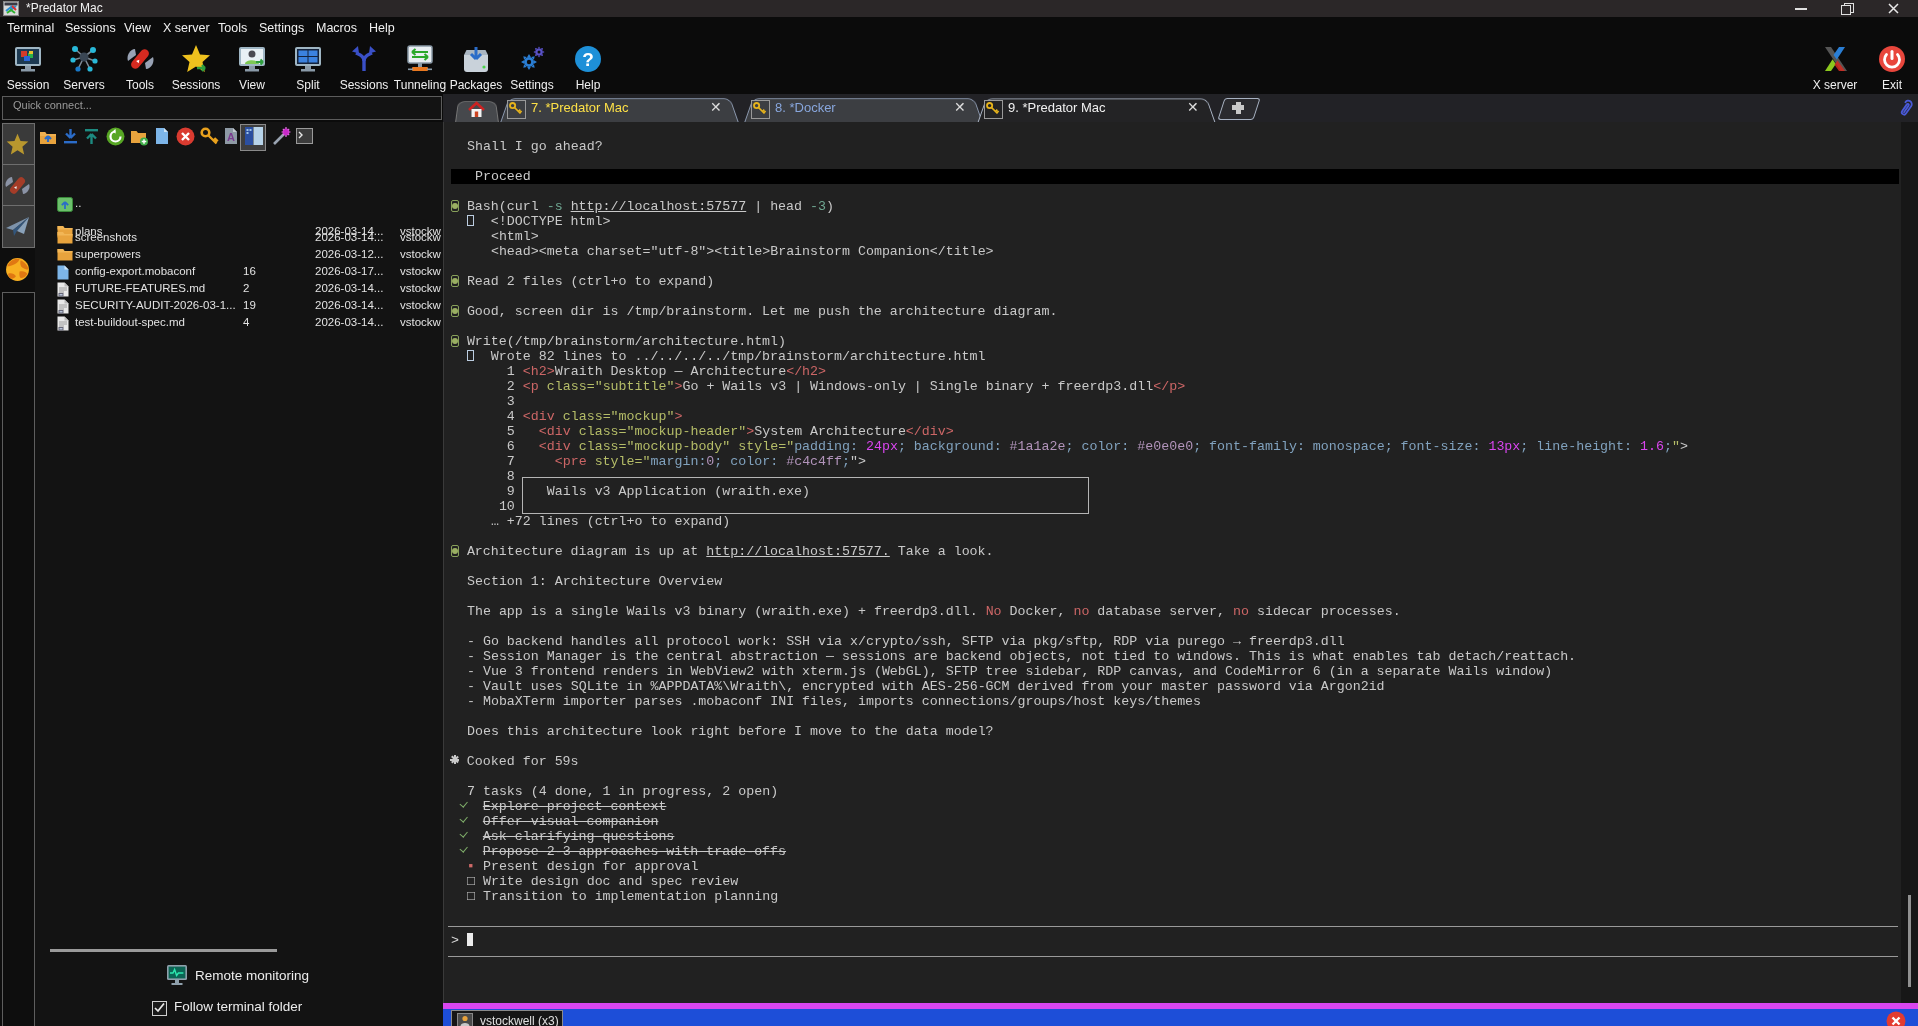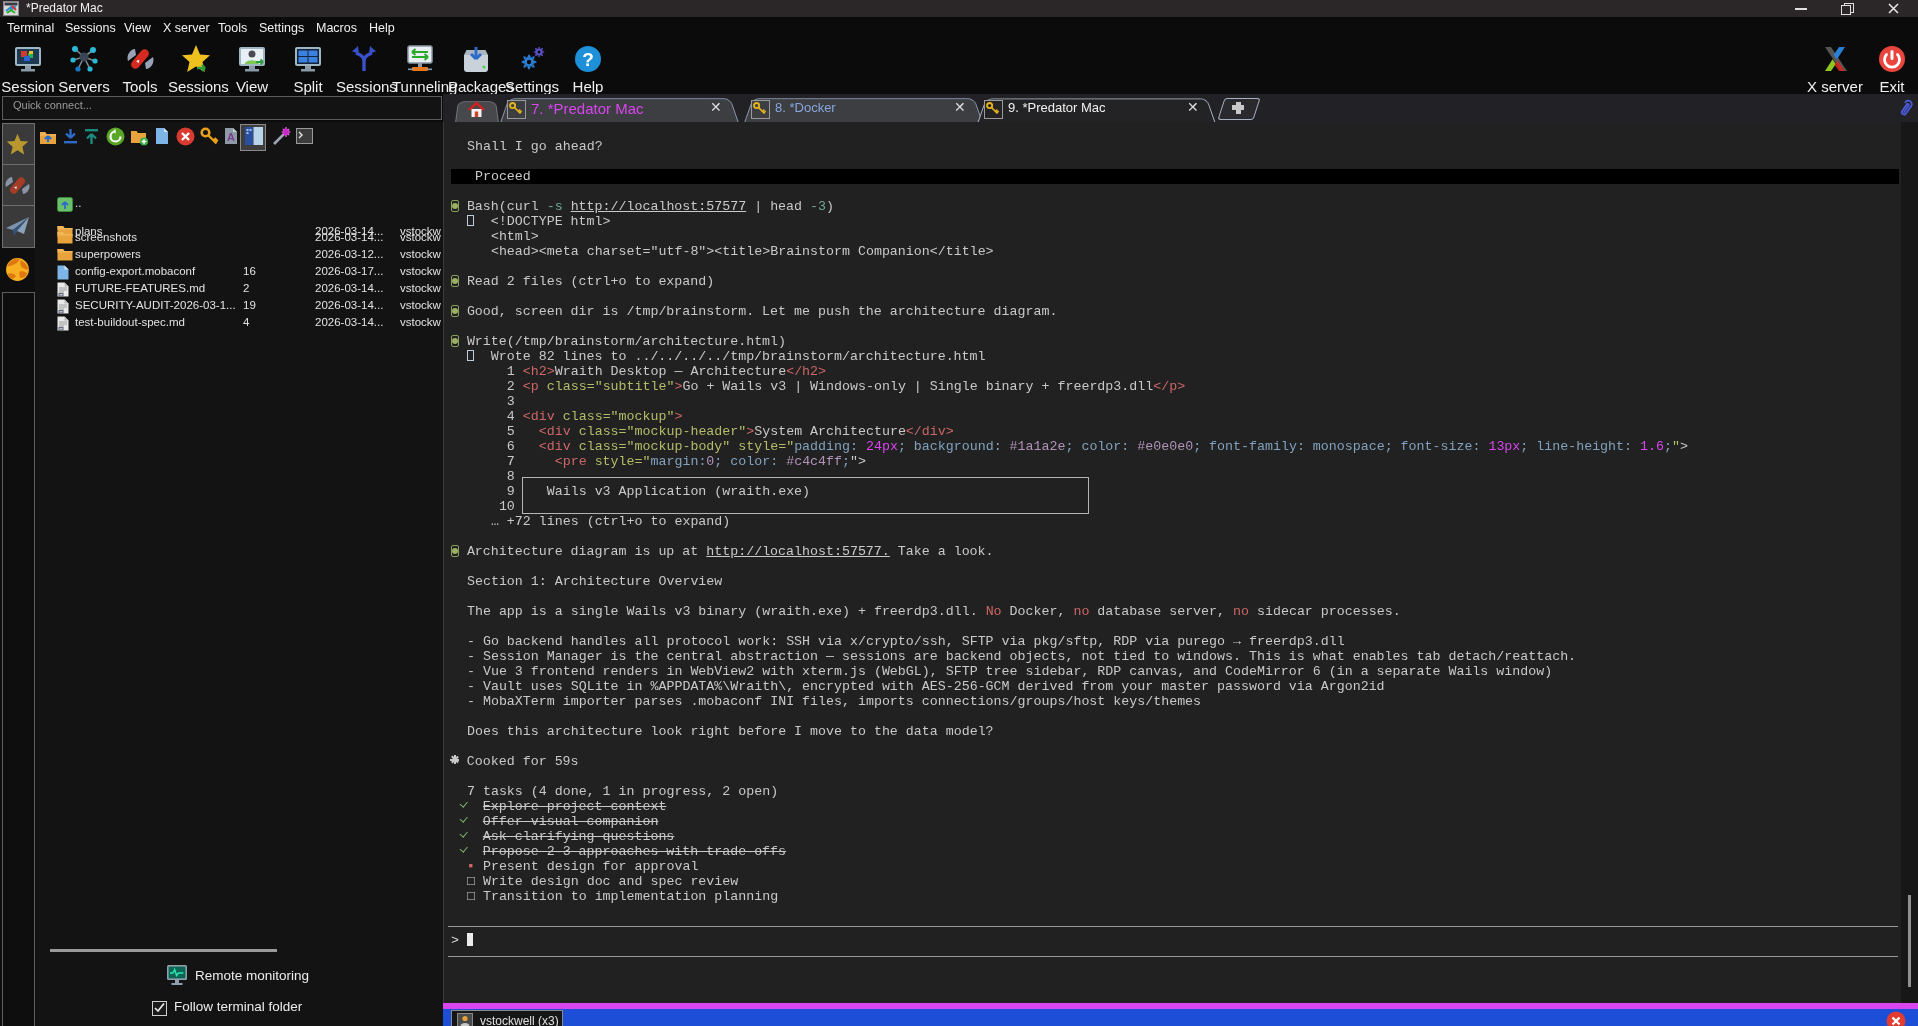--- a/index.html
+++ b/index.html
@@ -4,21 +4,21 @@
 body{font-family:"Liberation Sans",sans-serif;position:relative;color:#e8e8e8}
 
 #titlebar{position:absolute;left:0;top:0;width:1918px;height:25px;background:#2b2728}
 #titlebar .ttext{position:absolute;left:26px;top:1px;font-size:12px;color:#f2f2f2}
 
 #menubar{position:absolute;left:0;top:17px;width:1918px;height:23px;background:#0b0b0b}
 #menubar span{position:absolute;top:4px;font-size:12.5px;color:#f0f0f0}
 
 #toolbar{position:absolute;left:0;top:40px;width:1918px;height:54px;background:#0b0b0b}
 .tbitem{position:absolute;top:0;width:56px;height:54px;text-align:center}
-.tbitem .lbl{position:absolute;top:38px;width:100%;font-size:15px;color:#f0f0f0}
+.tbitem .lbl{position:absolute;top:38px;width:100%;font-size:12px;color:#f0f0f0}
 .tbitem svg{position:absolute;top:3px;left:50%;margin-left:-16px}
 
 #qc{position:absolute;left:2px;top:96px;width:438px;height:22px;background:#131313;border:1px solid #5c5c5c}
 #qc span{position:absolute;left:10px;top:2px;font-size:11px;color:#9a9a9a}
 #tabrow{position:absolute;left:443px;top:94px;width:1475px;height:28px;background:#222226}
 
 #sidebar{position:absolute;left:0;top:122px;width:35px;height:904px;background:#0e0e0e}
 .sbox{position:absolute;left:2px;width:31px;height:41px;background:#3a3a3a;border:1px solid #6e6e6e}
 
 #filepanel{position:absolute;left:35px;top:122px;width:408px;height:904px;background:#131313;overflow:hidden}
@@ -253,21 +253,21 @@
       <rect x="3.5" y="8" width="10" height="8" fill="#f3f3f3"></rect>
       <rect x="6.8" y="10.5" width="3.4" height="5.5" fill="#cc4422"></rect>
     </svg>
 
   <div class="ttab" style="position:absolute;left:57px;top:2px;width:237px;height:26px;background:#3c3e42;border:1px solid #8a97ad;border-bottom:none;border-radius:7px 7px 0 0;transform:perspective(60px) rotateX(10deg);transform-origin:bottom"></div>
   <div style="position:absolute;left:64px;top:6px;width:17px;height:17px;background:#3c3e42;border:1px solid #999"></div>
   <svg style="position:absolute;left:65px;top:7px" width="15" height="15" viewBox="0 0 15 15">
       <circle cx="4.6" cy="4.6" r="2.6" fill="none" stroke="#e7b41c" stroke-width="1.8"></circle>
       <path d="M6.5 6.5 L12.5 12.5 M10.5 10.5 L12.3 8.7 M11.8 11.8 L13.6 10" stroke="#e7b41c" stroke-width="1.7" fill="none"></path>
     </svg>
-  <span style="position:absolute;left:88px;top:6px;font-size:15px;color:#d946ef">7. *Predator Mac</span>
+  <span style="position:absolute;left:88px;top:6px;font-size:13px;color:#fde047">7. *Predator Mac</span>
   <span style="position:absolute;left:267px;top:5px;font-size:14px;color:#dcdcdc">✕</span>
 
   <div class="ttab" style="position:absolute;left:301px;top:2px;width:237px;height:26px;background:#3c3e42;border:1px solid #8a97ad;border-bottom:none;border-radius:7px 7px 0 0;transform:perspective(60px) rotateX(10deg);transform-origin:bottom"></div>
   <div style="position:absolute;left:308px;top:6px;width:17px;height:17px;background:#3c3e42;border:1px solid #999"></div>
   <svg style="position:absolute;left:309px;top:7px" width="15" height="15" viewBox="0 0 15 15">
       <circle cx="4.6" cy="4.6" r="2.6" fill="none" stroke="#e7b41c" stroke-width="1.8"></circle>
       <path d="M6.5 6.5 L12.5 12.5 M10.5 10.5 L12.3 8.7 M11.8 11.8 L13.6 10" stroke="#e7b41c" stroke-width="1.7" fill="none"></path>
     </svg>
   <span style="position:absolute;left:332px;top:6px;font-size:13px;color:#88a6dc">8. *Docker</span>
   <span style="position:absolute;left:511px;top:5px;font-size:14px;color:#dcdcdc">✕</span>

